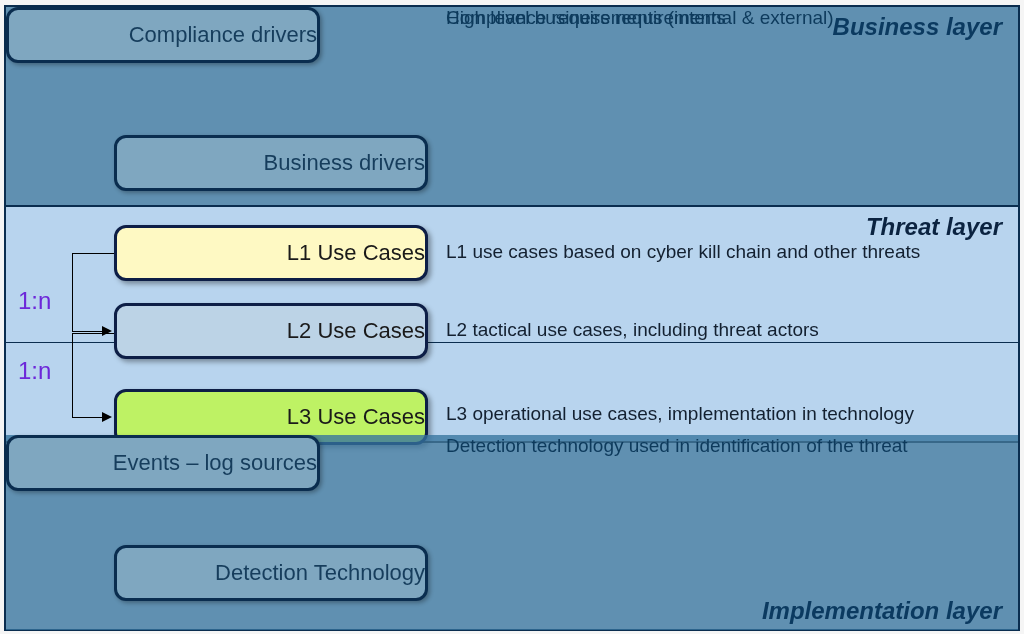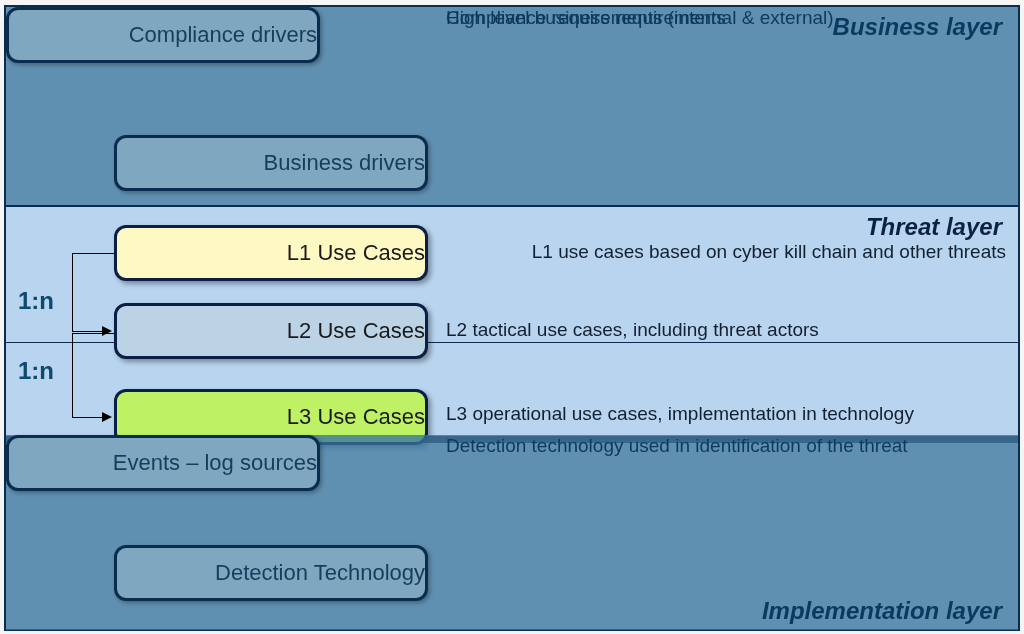--- a/index.html
+++ b/index.html
@@ -39,21 +39,21 @@
     height: 200px;
     background: rgba(54,115,158,0.78);
     border-bottom: 2px solid #0a2d4f;
   }
   .business-band .layer-label { top: 6px; color: #0b3a60; }
 
   .threat-band {
     top: 200px;
     height: 236px;
     background: #b8d4ee;
-    border-bottom: 7px solid #404040;
+    border-bottom: 2px solid #404040;
   }
   .threat-band .layer-label { top: 6px; color: #0b2340; }
 
   .impl-band {
     top: 428px;
     height: 195px;
     background: rgba(54,115,158,0.78);
   }
   .impl-band .layer-label { bottom: 5px; color: #0b3a60; }
 
@@ -110,36 +110,35 @@
 
   
   .business-band .box:nth-of-type(1) { left: 108px; top: 46px; }
   .business-band .box:nth-of-type(2) { left: 108px; top: 128px; padding-left: 12px; }
   .business-band .desc:nth-of-type(1){ top: 58px; }
   .business-band .desc:nth-of-type(2){ top: 140px; }
 
   .threat-band .box-l1 { left: 108px; top: 18px; }
   .threat-band .box-l2 { left: 108px; top: 96px; padding-left: 44px;  }
   .threat-band .box-l3 { left: 108px; top: 182px; }
-  .threat-band .d-l1   { top: 34px; text-align: right;  }
+  .threat-band .d-l1   { top: 34px;  }
   .threat-band .d-l2   { top: 112px; }
   .threat-band .d-l3   { top: 196px; }
 
   .impl-band .box:nth-of-type(1) { left: 108px; top: 30px;  }
   .impl-band .box:nth-of-type(2) { left: 108px; top: 110px; }
   .impl-band .desc:nth-of-type(1){ top: 48px;  }
   .impl-band .desc:nth-of-type(2){ top: 128px; }
 
   
   .ratio {
     position: absolute;
     left: 12px;
     font-size: 24px;
-    color: #0c4a6e;
-    font-weight: bold;
+    color: #6d28d9;
   }
   .ratio1 { top: 80px; }   
   .ratio2 { top: 150px; }  
 
   
   .connector {
     position: absolute;
   }
   .connector .v {
     position: absolute;

